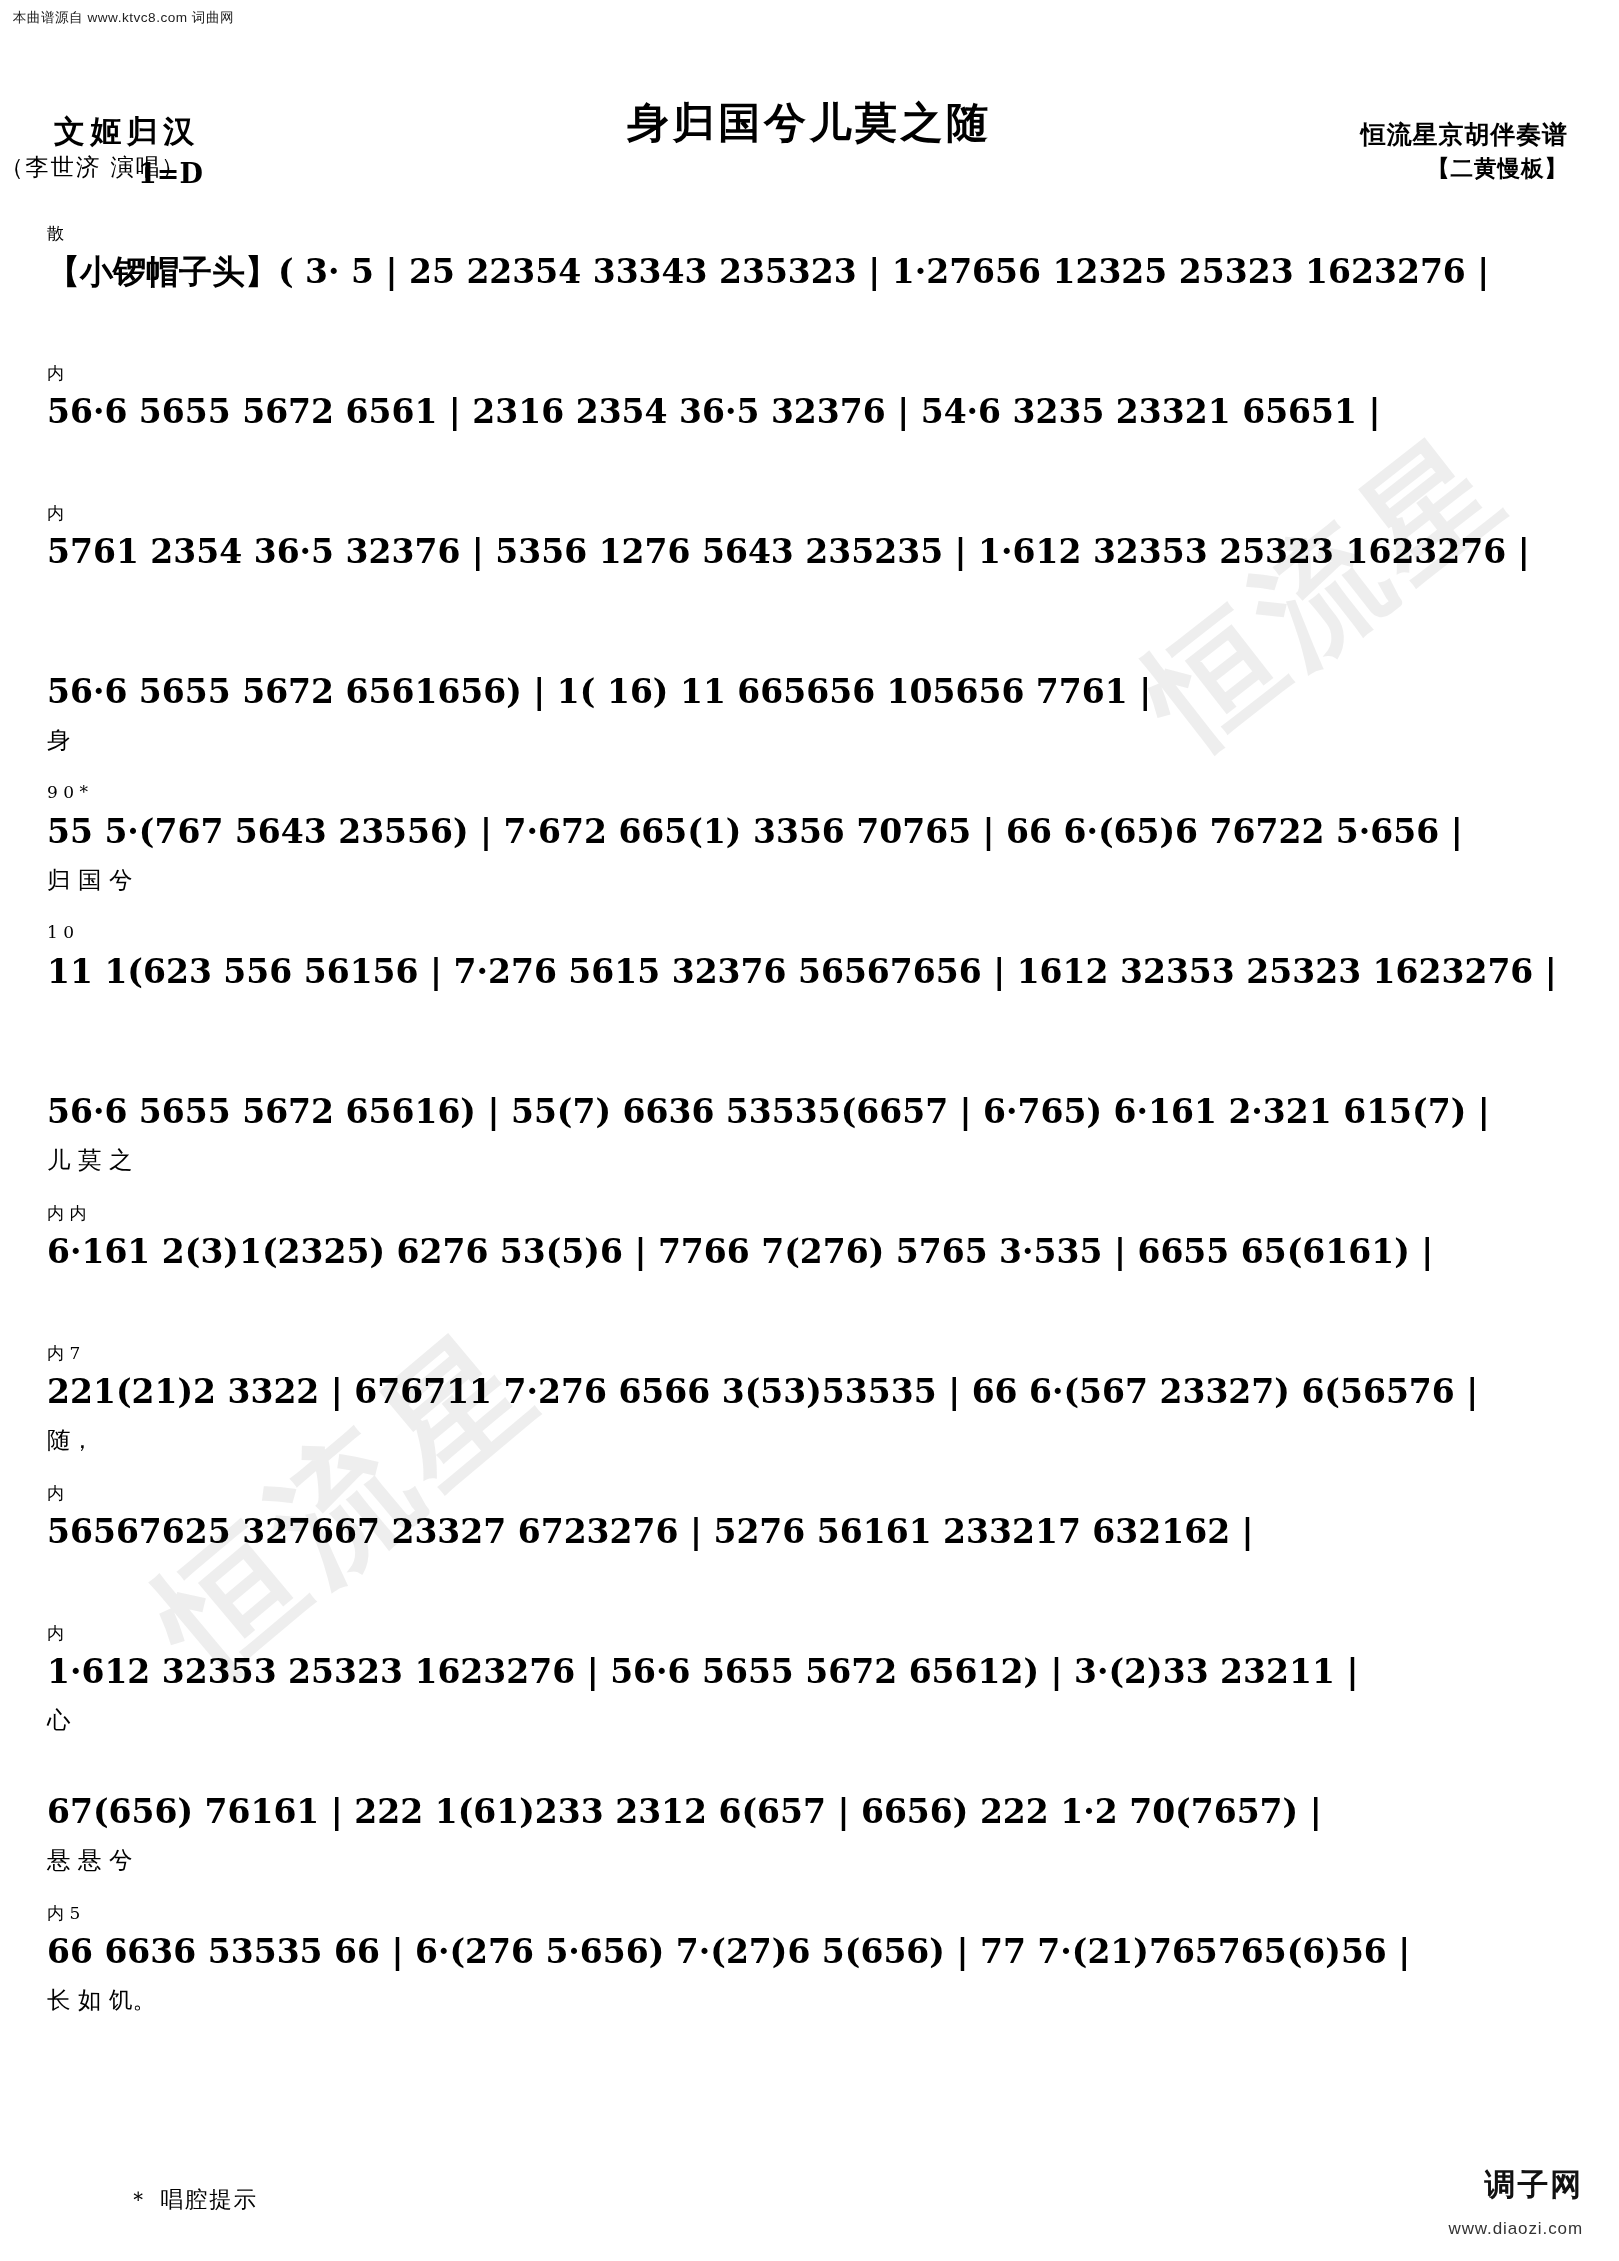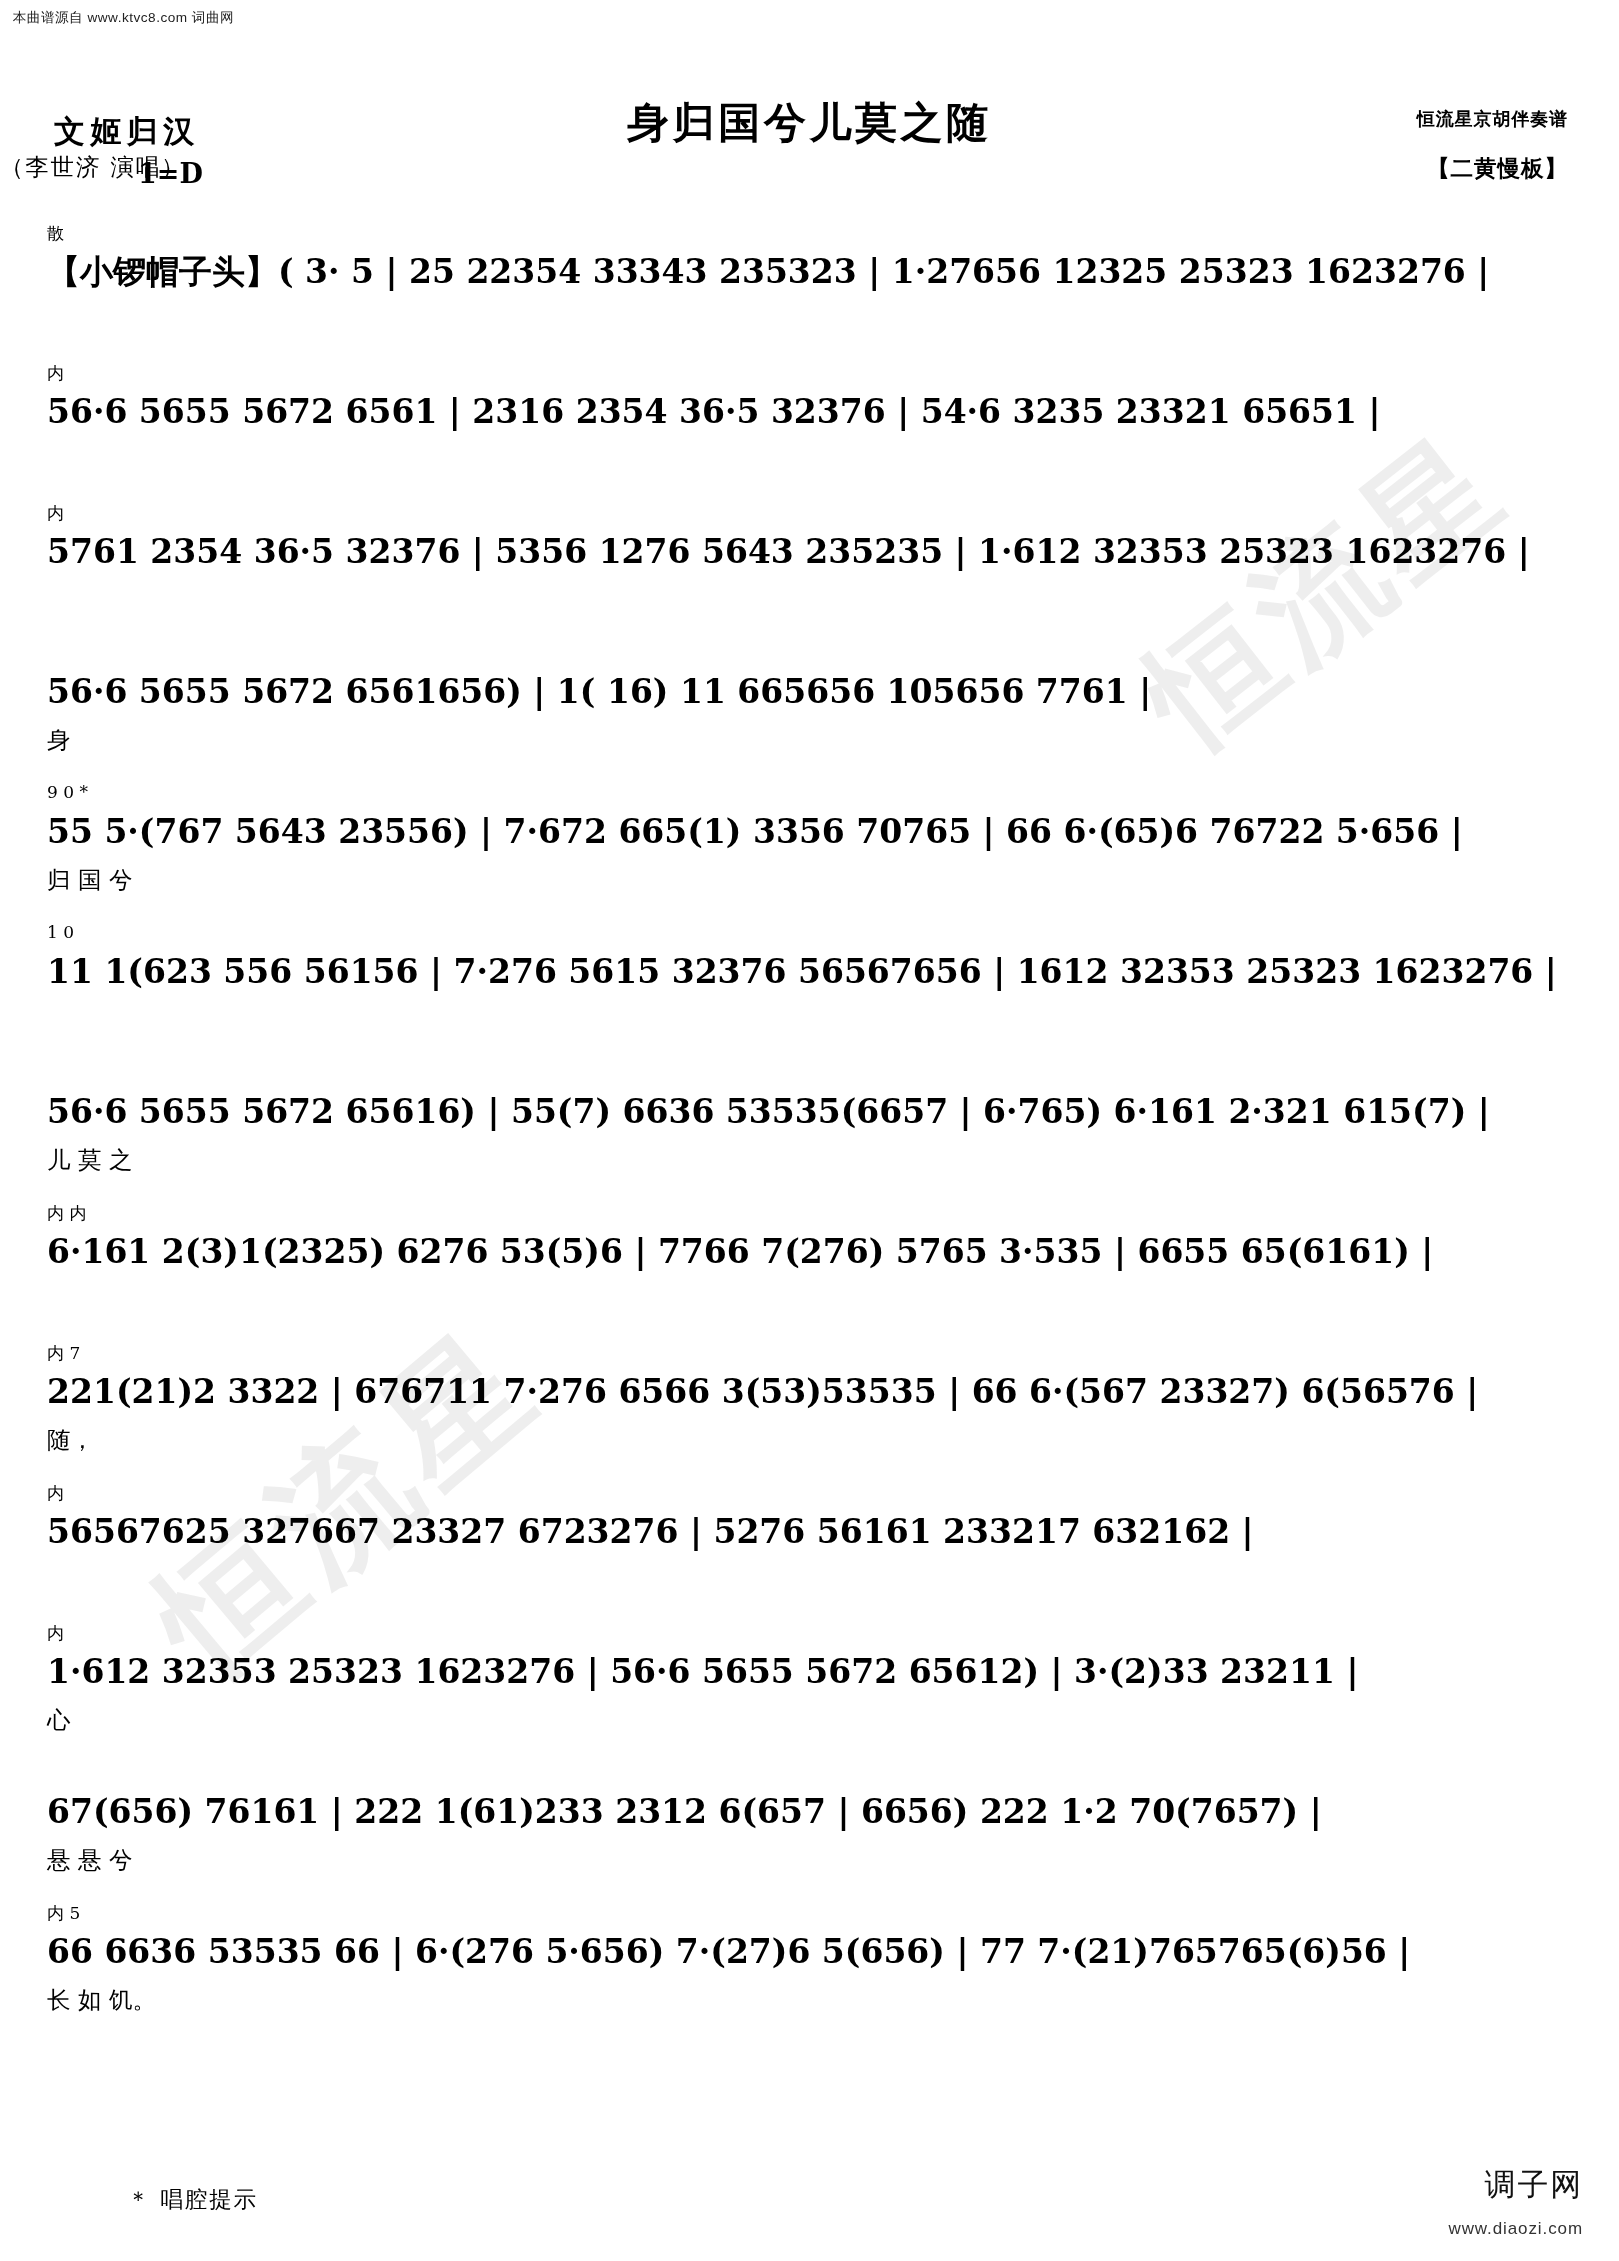--- a/index.html
+++ b/index.html
@@ -75,22 +75,22 @@
     top: 56px;
     width: 1343px;
     text-align: left;
     font-size: 23.5px;
     letter-spacing: 1.8px;
     font-family: "DejaVu Serif", serif;
   }
   .arranger {
     position: absolute;
     right: 51px;
-    top: 12px;
-    font-size: 18px;
+    top: 23px;
+    font-size: 25px;
     font-weight: bold;
     letter-spacing: 0.9px;
     font-family: "DejaVu Serif", serif;
   }
   .banshi {
     position: absolute;
     right: 51px;
     top: 58px;
     font-size: 22.6px;
     font-weight: bold;
@@ -173,21 +173,21 @@
     bottom: 47px;
     font-size: 22.6px;
     font-family: "DejaVu Serif", serif;
     letter-spacing: 1.8px;
   }
   .site-logo {
     position: absolute;
     right: 36px;
     bottom: 56px;
     font-size: 31px;
-    font-weight: normal;
+    font-weight: bold;
     color: #111;
     font-family: "DejaVu Serif", serif;
     letter-spacing: 1.8px;
   }
   .site-url {
     position: absolute;
     right: 36px;
     bottom: 23.5px;
     font-size: 17px;
     color: #333;

